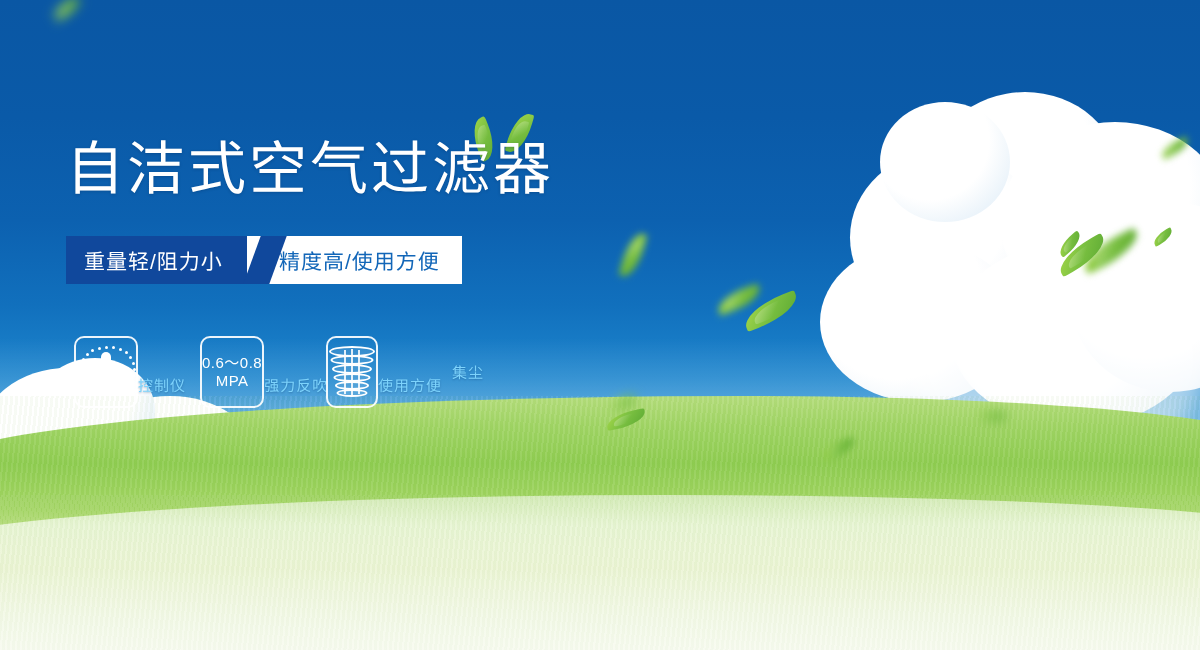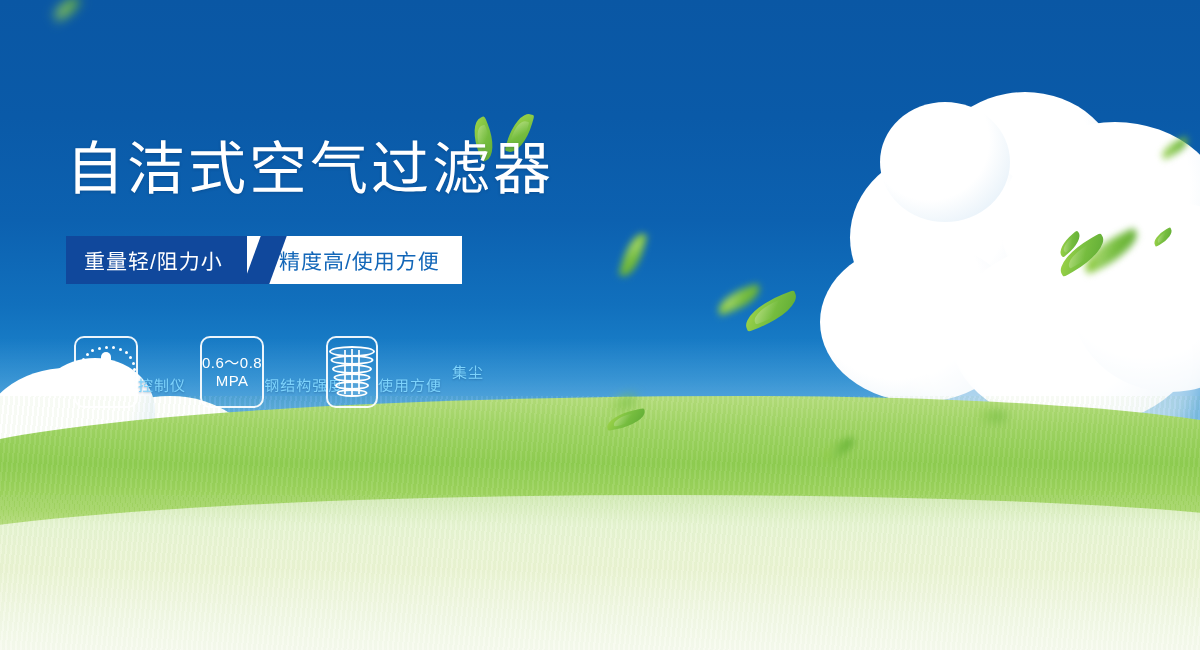--- a/index.html
+++ b/index.html
@@ -375,21 +375,21 @@
       <div class="flabel">控制仪</div>
     </div>
 
     <div class="feature">
       <div class="fbox">
         <div class="fbox-text">
           <span>0.6～0.8</span>
           <span class="l2">MPA</span>
         </div>
       </div>
-      <div class="flabel">钢结构强度</div>
+      <div class="flabel">强力反吹</div>
     </div>
 
     <div class="feature">
       <div class="fbox">
         <div class="coil">
           <div class="ring" style="top:0px;  width:46px; height:11px;"></div>
           <div class="ring" style="top:9px;  width:43px; height:10px;"></div>
           <div class="ring" style="top:18px; width:40px; height:10px;"></div>
           <div class="ring" style="top:27px; width:37px; height:9px;"></div>
           <div class="ring" style="top:35px; width:34px; height:9px;"></div>

